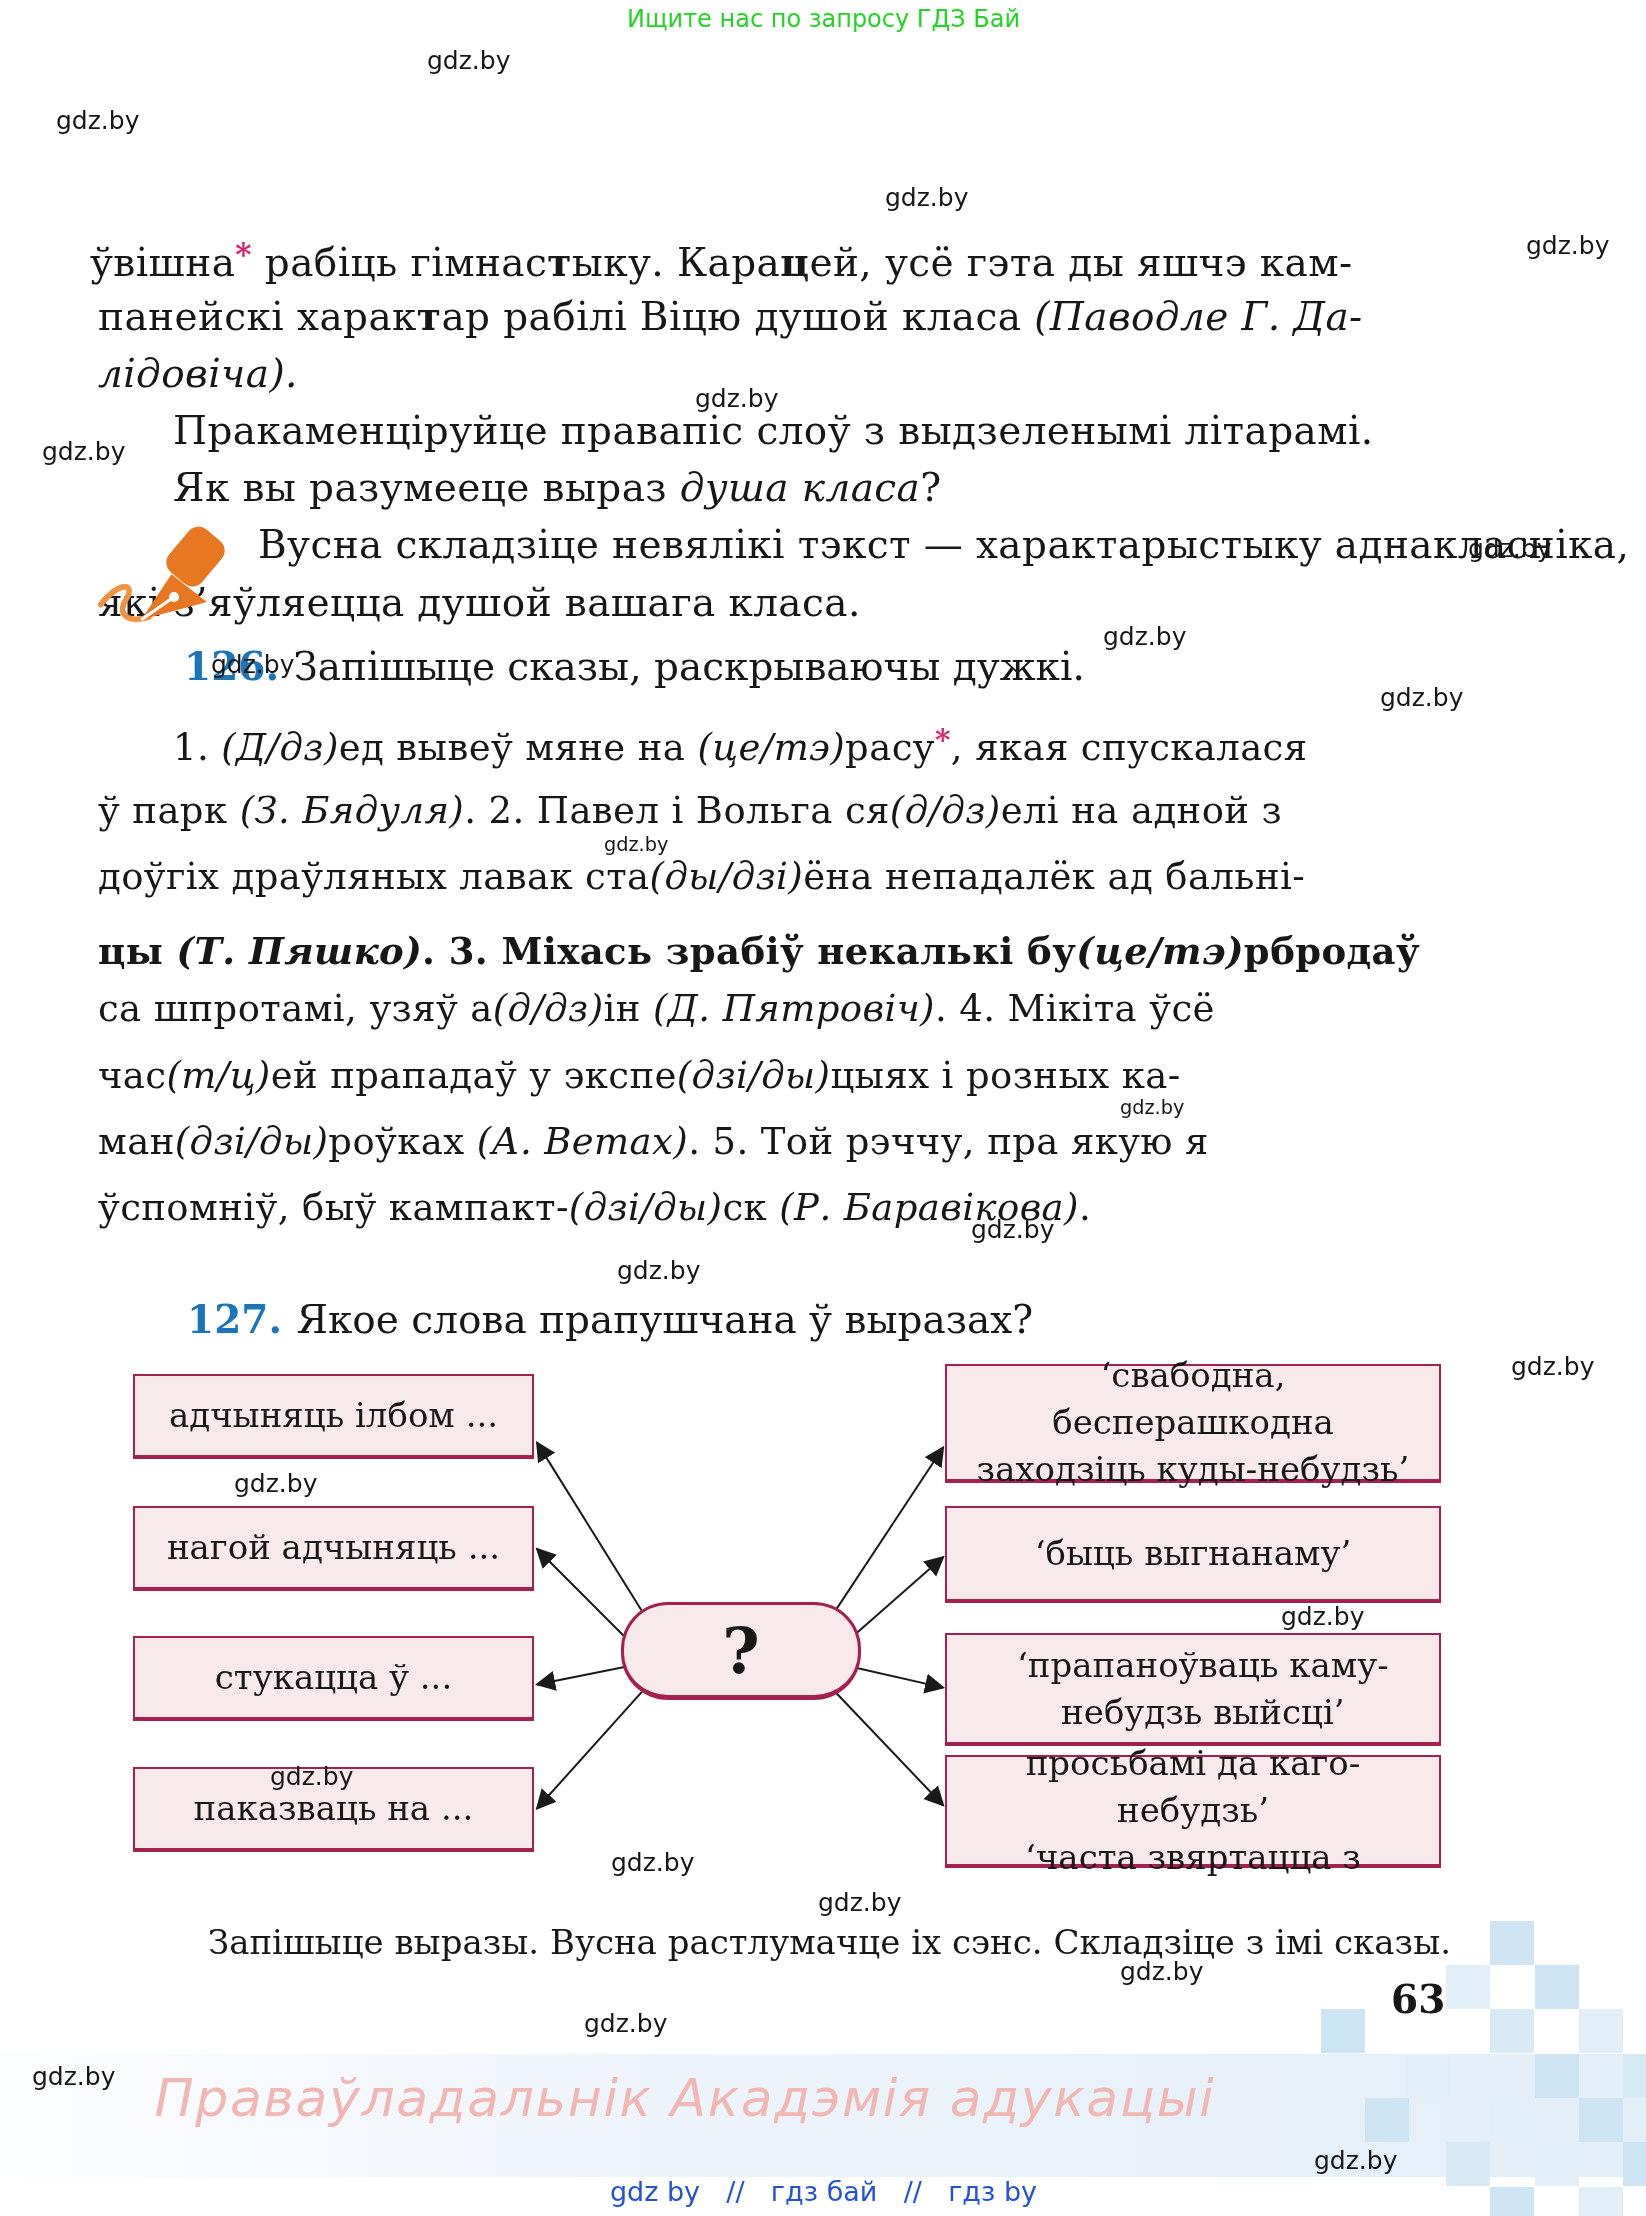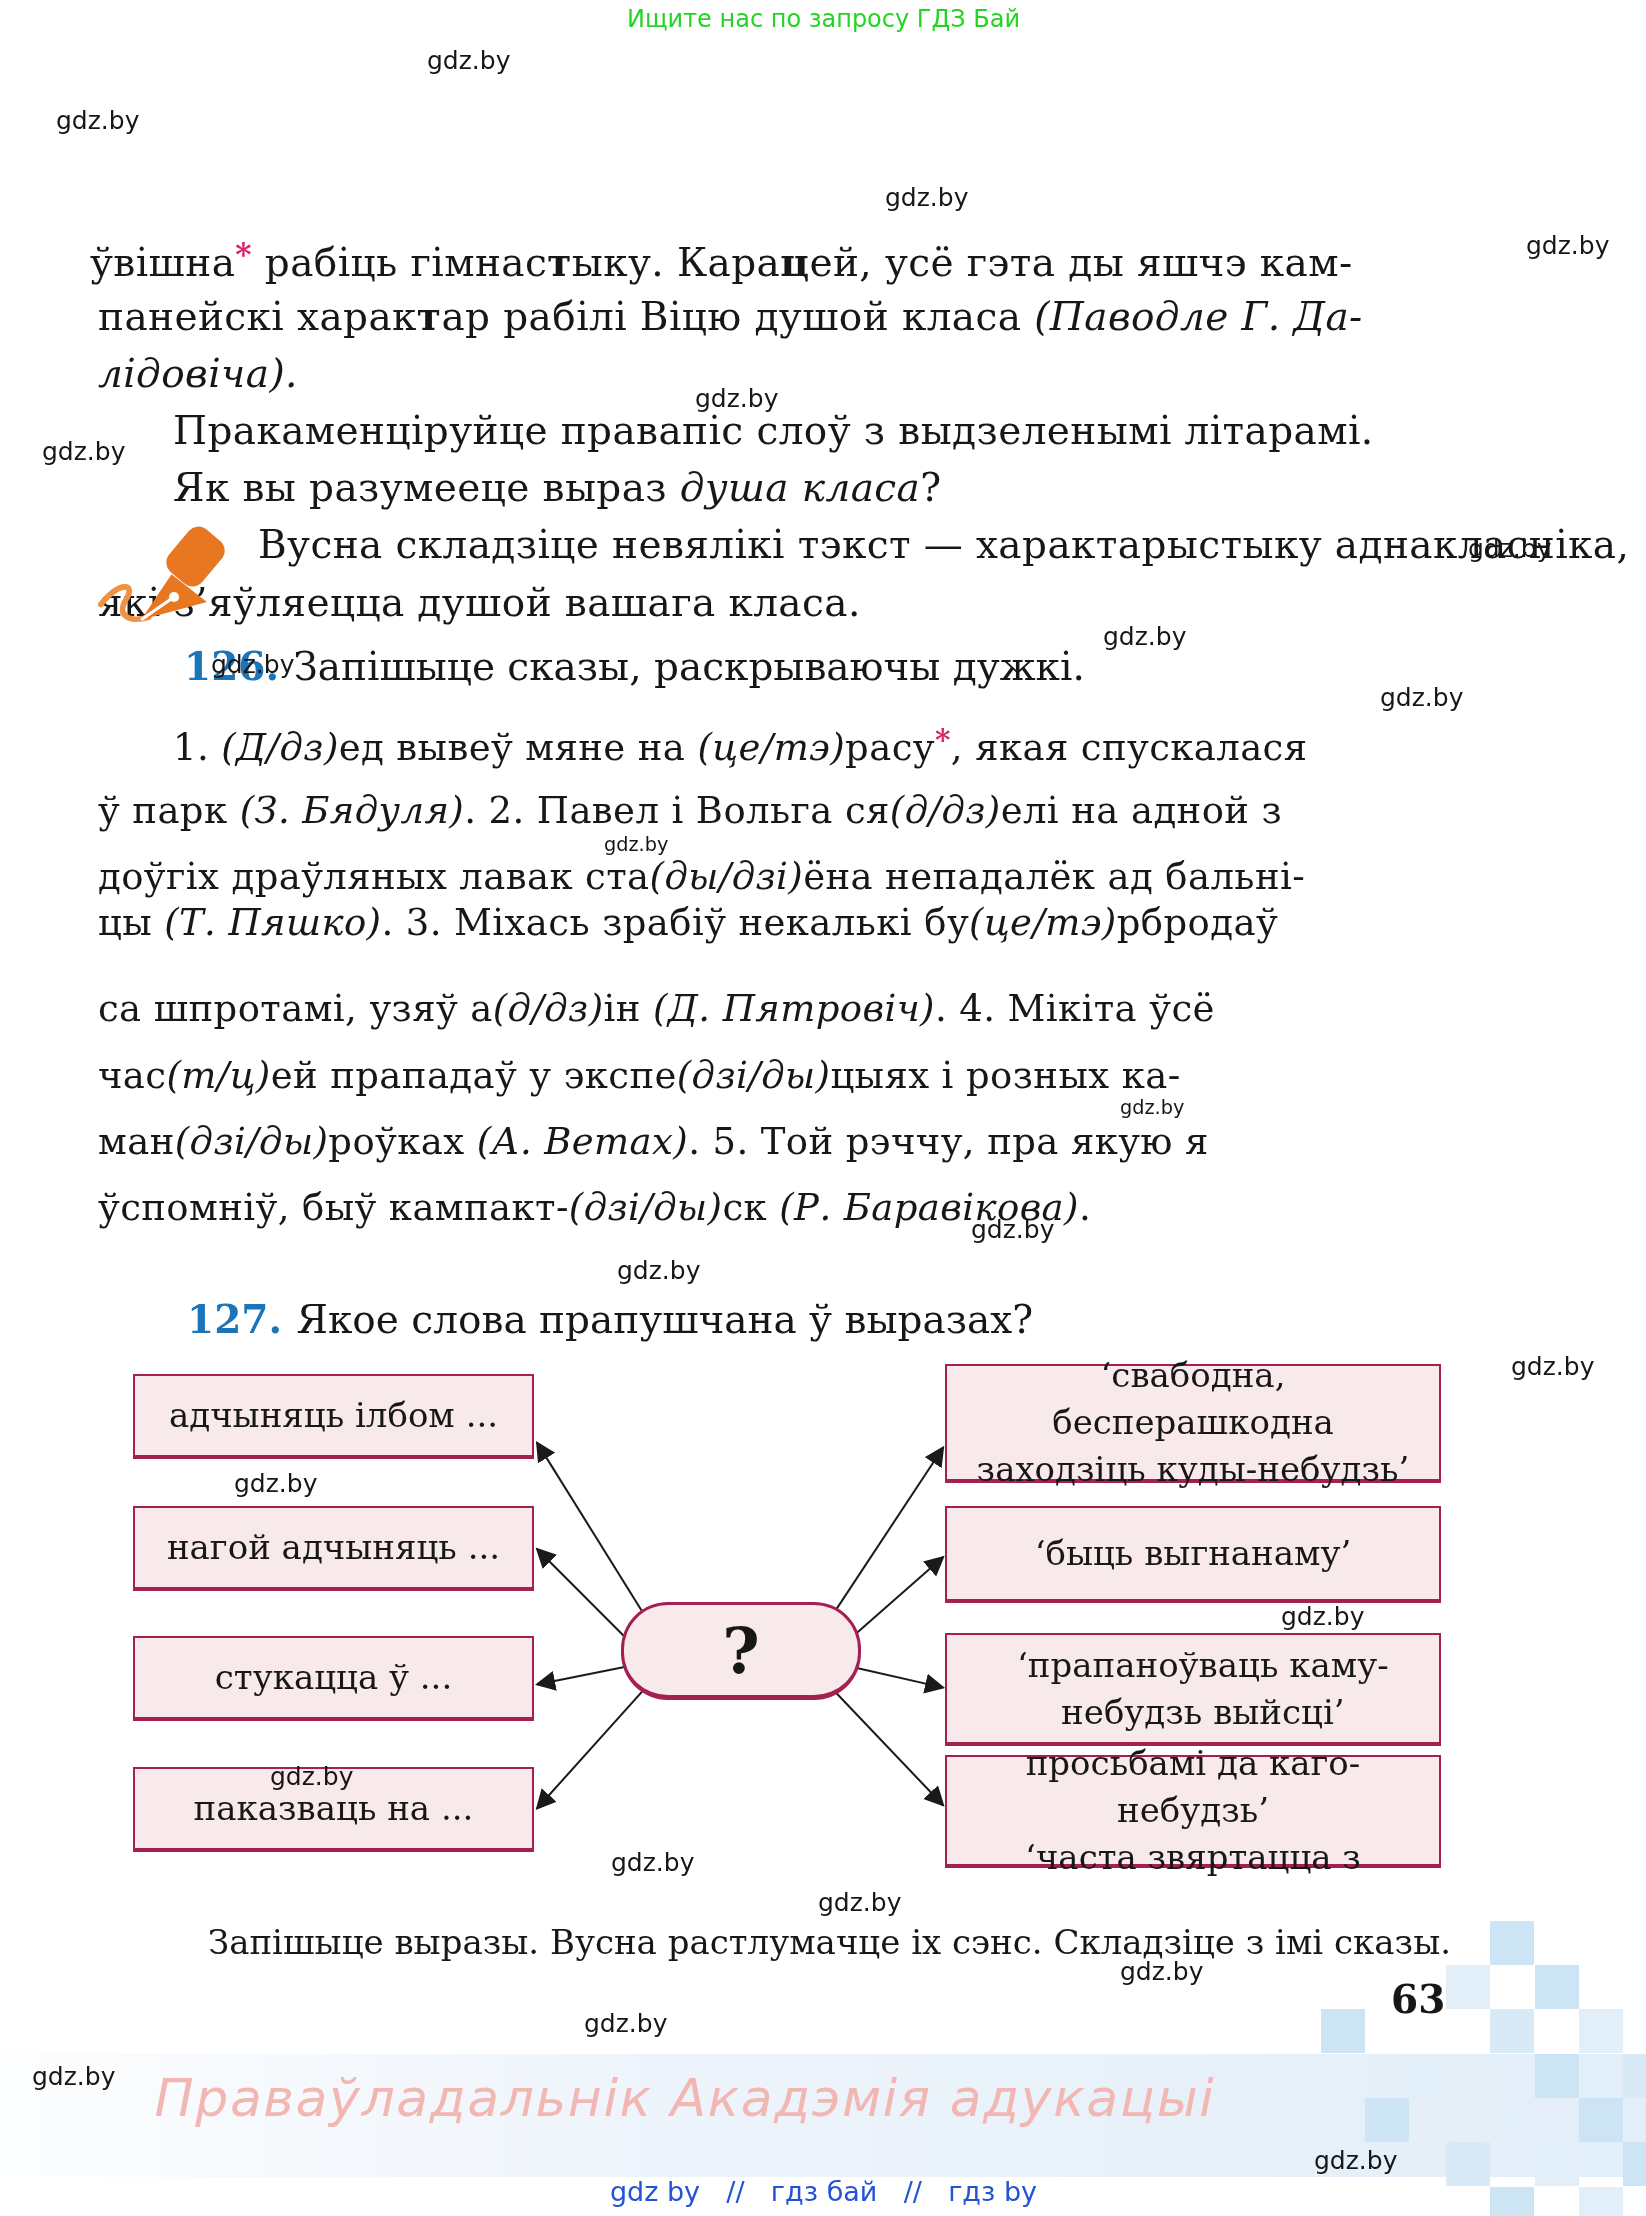--- a/index.html
+++ b/index.html
@@ -94,21 +94,21 @@
   </svg>
   <div class="tline" style="left:258px;top:521px;">Вусна складзіце невялікі тэкст — характарыстыку аднакласніка,</div>
   <div class="tline" style="left:98px;top:579px;">які з’яўляецца душой вашага класа.</div>
 
   <div class="exhead" style="left:184px;top:643px;">
     <span class="exnum">126.</span><span class="extitle">Запішыце сказы, раскрываючы дужкі.</span>
   </div>
   <div class="tline small126" style="left:173px;top:722px;"><span>1. </span><span class="seg-i">(Д/дз)</span><span>ед вывеў мяне на </span><span class="seg-i">(це/тэ)</span><span>расу</span><span class="seg-ast">*</span><span>, якая спускалася</span></div>
   <div class="tline small126" style="left:98px;top:788px;"><span>ў парк </span><span class="seg-i">(З. Бядуля)</span><span>. 2. Павел і Вольга ся</span><span class="seg-i">(д/дз)</span><span>елі на адной з</span></div>
   <div class="tline small126" style="left:98px;top:854px;"><span>доўгіх драўляных лавак ста</span><span class="seg-i">(ды/дзі)</span><span>ёна непадалёк ад бальні-</span></div>
-  <div class="tline small126" style="left:98px;top:900px;"><span>цы </span><span class="seg-i">(Т. Пяшко)</span><span>. 3. Міхась зрабіў некалькі бу</span><span class="seg-i">(це/тэ)</span><span>рбродаў</span></div>
+  <div class="tline small126" style="left:98px;top:929px;font-weight:bold;"><span>цы </span><span class="seg-i">(Т. Пяшко)</span><span>. 3. Міхась зрабіў некалькі бу</span><span class="seg-i">(це/тэ)</span><span>рбродаў</span></div>
   <div class="tline small126" style="left:98px;top:986px;"><span>са шпротамі, узяў а</span><span class="seg-i">(д/дз)</span><span>ін </span><span class="seg-i">(Д. Пятровіч)</span><span>. 4. Мікіта ўсё</span></div>
   <div class="tline small126" style="left:98px;top:1053px;"><span>час</span><span class="seg-i">(т/ц)</span><span>ей прападаў у экспе</span><span class="seg-i">(дзі/ды)</span><span>цыях і розных ка-</span></div>
   <div class="tline small126" style="left:98px;top:1119px;"><span>ман</span><span class="seg-i">(дзі/ды)</span><span>роўках </span><span class="seg-i">(А. Ветах)</span><span>. 5. Той рэччу, пра якую я</span></div>
   <div class="tline small126" style="left:98px;top:1185px;"><span>ўспомніў, быў кампакт-</span><span class="seg-i">(дзі/ды)</span><span>ск </span><span class="seg-i">(Р. Баравікова)</span><span>.</span></div>
 
   <div class="exhead" style="left:187px;top:1296px;">
     <span class="exnum">127.</span><span class="extitle">Якое слова прапушчана ў выразах?</span>
   </div>
 
   <svg class="arrows" width="1647" height="548" viewBox="0 0 2043 680">

